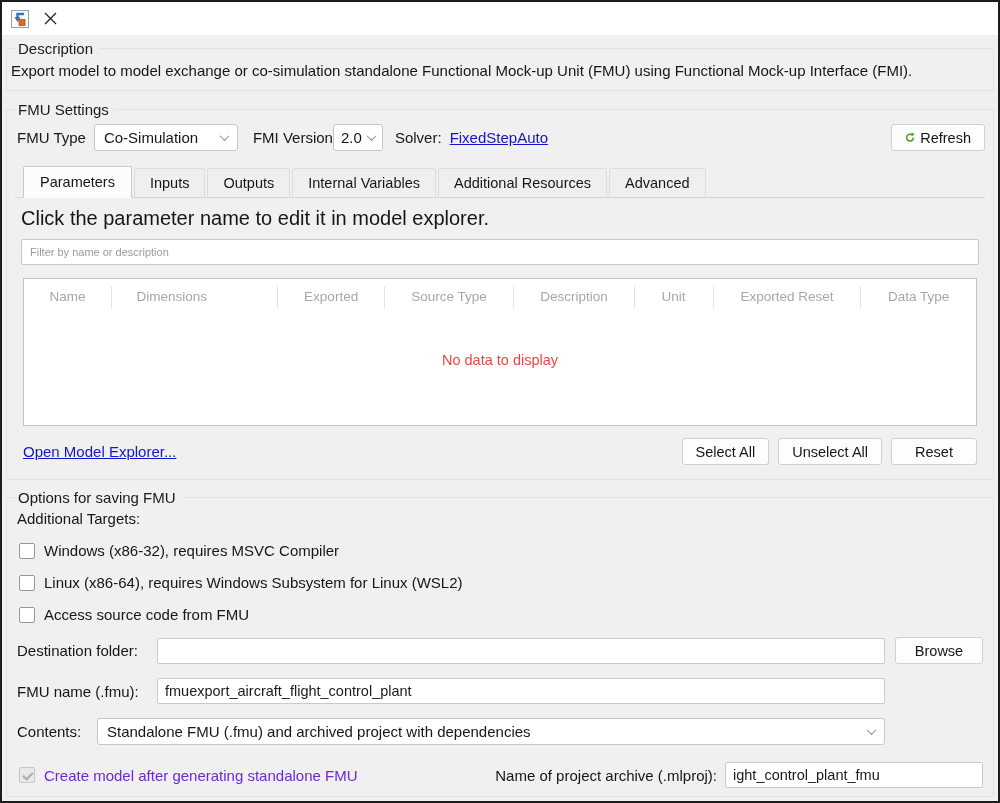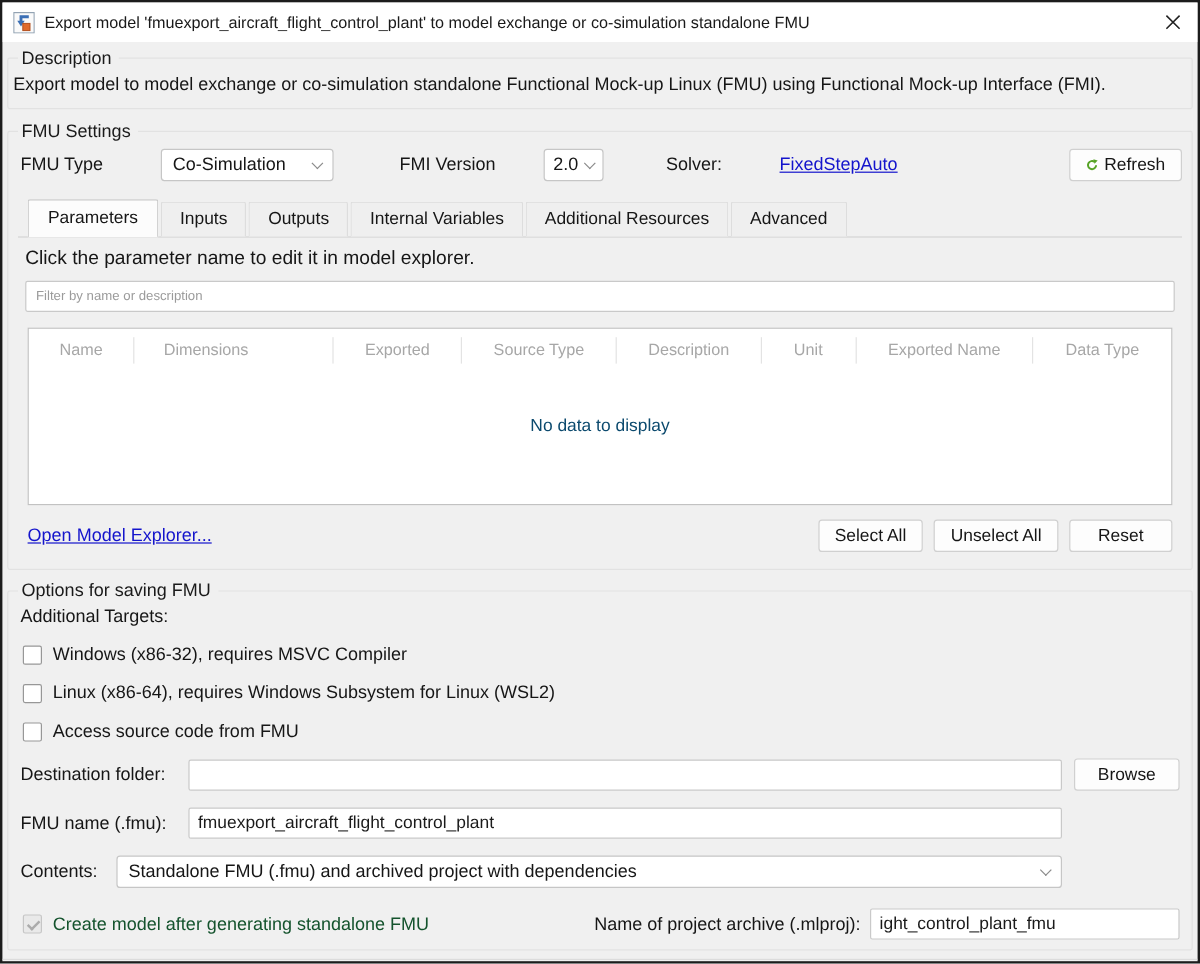--- a/index.html
+++ b/index.html
@@ -16,87 +16,86 @@
   .titlebar-title { font-size:13.5px; color:#1a1a1a; flex:1; white-space:nowrap; overflow:hidden; }
   .close-btn { width:26px; height:26px; display:flex; align-items:center; justify-content:center; cursor:default; }
   
   .groupbox { position:relative; border:1px solid #e2e2e2; border-radius:2px; margin:0 4px; background:#f0f0f0; }
   .legend { position:absolute; top:-10px; left:8px; background:#f0f0f0; padding:0 6px 0 3px; font-size:15px; color:#1a1a1a; line-height:19px; }
   
   .desc-group { margin-top:13px; padding:13px 6px 11px 4px; }
   .desc-text { font-size:15px; }
   
   .fmu-group { margin-top:18px; padding:14px 8px 10px 8px; }
-  .settings-row { display:flex; align-items:center; padding-left:2px;gap:40px; }
+  .settings-row { display:flex; align-items:center; padding-left:2px; }
   .lbl { white-space:nowrap; }
   .selectbox { background:#fff; border:1px solid #c6c6c6; border-radius:3px; height:27px; display:flex; align-items:center; justify-content:space-between; padding:0 9px; font-size:15px; }
   .chevron { width:7px; height:7px; border-right:1.6px solid #8a8a8a; border-bottom:1.6px solid #8a8a8a; transform:rotate(45deg) translate(-1px,-1px); flex:none; }
   a.link { color:#1414cc; text-decoration:underline; cursor:pointer; }
   .btn { background:#fdfdfd; border:1px solid #d0d0d0; border-radius:3px; height:27px; font-family:"Liberation Sans",sans-serif; font-size:14.5px; color:#161616; display:inline-flex; align-items:center; justify-content:center; padding:0 13px; cursor:default; }
   .refresh-btn { width:94px; }
   .refresh-btn svg { margin-right:5px; }
   
   .tabs { display:flex; align-items:flex-end; margin-top:15px; padding-left:8px; border-bottom:1px solid #d4d4d4; }
   .tab { padding:6px 15px 6px; font-size:14.5px; background:#efefef; border:1px solid #dddddd; border-bottom:none; margin-right:2px; margin-bottom:0; border-radius:2px 2px 0 0; position:relative; }
   .tab.active { background:#fcfcfc; border:1px solid #c9c9c9; border-bottom:1px solid #fcfcfc; margin-bottom:-1px; padding:7px 16px 7px; z-index:2; }
-  .hint { margin:9px 6px 0 6px; font-size:16px; }
+  .hint { margin:9px 6px 0 6px; font-size:20px; }
   .filter-input { display:block; margin:9px 6px 0 6px; width:calc(100% - 12px); height:26px; border:1px solid #c9c9c9; border-radius:2px; padding:0 8px; font-family:"Liberation Sans",sans-serif; font-size:11px; color:#1a1a1a; background:#fff; }
   .filter-input::placeholder { color:#9b9b9b; }
   
   .table { margin:13px 8px 0 8px; height:148px; background:#ffffff; border:1px solid #c2c2c2; display:flex; flex-direction:column; }
   .thead { display:flex; align-items:center; height:36px; flex:none; }
   .th { text-align:center; color:#a7a7a7; font-size:13.5px; line-height:22px; height:22px; overflow:hidden; white-space:nowrap; }
   .th + .th { border-left:1px solid #e3e3e3; }
-  .tbody-empty { flex:1; display:flex; align-items:center; justify-content:center; font-size:14.5px; color:#0c4a6e; padding-bottom:20px; }
+  .tbody-empty { flex:1; display:flex; align-items:center; justify-content:center; font-size:14.5px; color:#ef4444; padding-bottom:20px; }
   
   .table-actions { display:flex; align-items:center; margin:12px 8px 4px 8px; }
   .table-actions .spacer { flex:1; }
   .table-actions .btn { margin-left:9px; min-width:82px; }
   
   .opts-group { margin-top:17px; padding:12px 10px 8px 6px; }
   .sub-label { padding-left:4px; }
   .cb-row { display:flex; align-items:center; margin-top:15px; padding-left:6px; }
   .cb { width:16px; height:16px; border:1px solid #979797; border-radius:2px; background:#fff; margin-right:9px; flex:none; position:relative; }
   .cb.checked.disabled { background:#e9e9e9; border-color:#c6c6c6; }
   .cb.checked::after { content:""; position:absolute; left:3px; top:3.5px; width:8px; height:4px; border-left:2px solid #ababab; border-bottom:2px solid #ababab; transform:rotate(-45deg); }
   .form-row { display:flex; align-items:center; margin-top:14px; padding-left:4px; }
   .form-label { white-space:nowrap; flex:none; }
   .text-input { height:26px; border:1px solid #c9c9c9; border-radius:2px; background:#fff; padding:0 7px; font-family:"Liberation Sans",sans-serif; font-size:14.5px; color:#1a1a1a; }
   .grow { flex:1; }
   .trail { width:98px; flex:none; }
   .browse-btn { width:88px; margin-left:10px; flex:none; }
   .last-row { margin-top:17px; display:flex; align-items:center; padding-left:6px; }
-  .disabled-text { color:#14532d; }
+  .disabled-text { color:#6d28d9; }
   .archive-input { width:258px; margin-left:8px; }
   
   .footer { border-top:1px solid #dcdcdc; margin-top:7px; padding:9px 10px 0 10px; display:flex; justify-content:flex-end; }
 </style>
 </head>
 <body>
 
 <div class="window">
 
   <div class="titlebar">
     <svg class="app-icon" viewBox="0 0 18 18">
       <rect x="0.5" y="0.5" width="17" height="17" fill="#fafafa" stroke="#93a3b3"></rect>
       <path d="M13 4 H6.5 V8.5" stroke="#3b6fb5" stroke-width="2.4" fill="none"></path>
       <path d="M3.4 7.2 L6.5 12 L9.6 7.2 Z" fill="#3b6fb5"></path>
       <rect x="8" y="9.5" width="6" height="6" fill="#e06a2b" stroke="#b14e1c" stroke-width="0.8"></rect>
     </svg>
-    <div class="titlebar-title">Export model 'fmuexport_aircraft_flight_control_plant' to model exchange or co-simulation standalone FMU</div>
     <div class="close-btn">
       <svg width="13" height="13" viewBox="0 0 13 13">
         <path d="M1 1 L12 12 M12 1 L1 12" stroke="#222" stroke-width="1.3"></path>
       </svg>
     </div>
   </div>
 
   <div class="groupbox desc-group">
     <span class="legend">Description</span>
-    <div class="desc-text">Export model to model exchange or co-simulation standalone Functional Mock-up Linux (FMU) using Functional Mock-up Interface (FMI).</div>
+    <div class="desc-text">Export model to model exchange or co-simulation standalone Functional Mock-up Unit (FMU) using Functional Mock-up Interface (FMI).</div>
   </div>
 
   <div class="groupbox fmu-group">
     <span class="legend">FMU Settings</span>
 
     <div class="settings-row">
       <span class="lbl">FMU Type</span>
       <div class="selectbox" style="width:144px; margin-left:8px;">
         <span>Co-Simulation</span>
         <span class="chevron"></span>
@@ -132,21 +131,21 @@
     <input class="filter-input" type="text" placeholder="Filter by name or description" style="">
 
     <div class="table">
       <div class="thead" id="thead">
           <span class="th" style="flex: 0.95 1 0px;">Name</span>
           <span class="th" style="flex: 1.3 1 0px;">Dimensions</span>
           <span class="th" style="flex: 1.15 1 0px; margin-left: 46px;">Exported</span>
           <span class="th" style="flex: 1.4 1 0px;">Source Type</span>
           <span class="th" style="flex: 1.3 1 0px;">Description</span>
           <span class="th" style="flex: 0.85 1 0px;">Unit</span>
-          <span class="th" style="flex: 1.6 1 0px;">Exported Name</span>
+          <span class="th" style="flex: 1.6 1 0px;">Exported Reset</span>
           <span class="th" style="flex: 1.25 1 0px;">Data Type</span>
         </div>
       <div class="tbody-empty">No data to display</div>
     </div>
 
     <div class="table-actions">
       <a class="link">Open Model Explorer...</a>
       <span class="spacer"></span>
       <button class="btn">Select All</button>
       <button class="btn">Unselect All</button>

